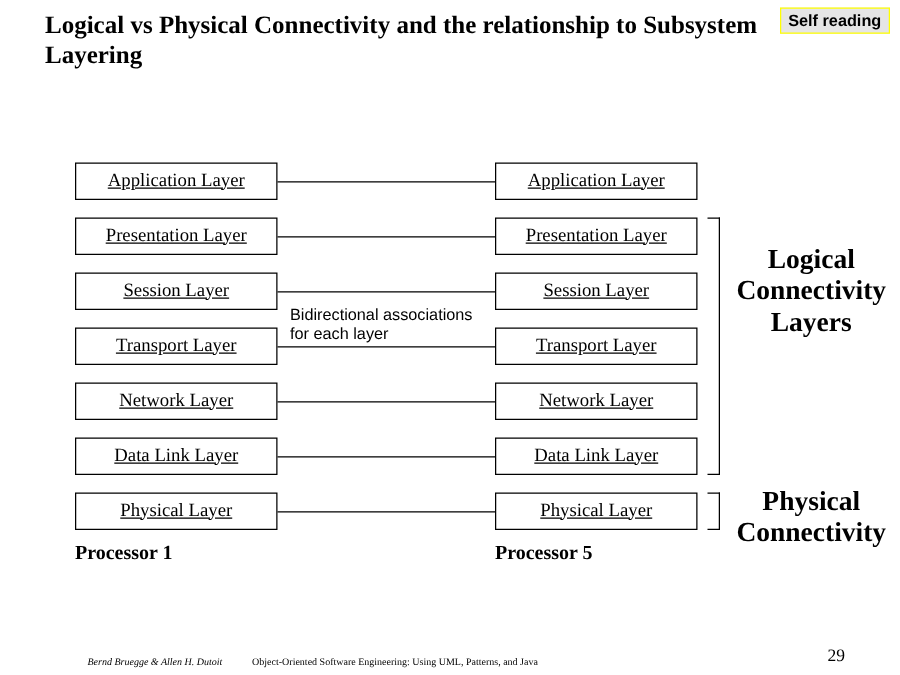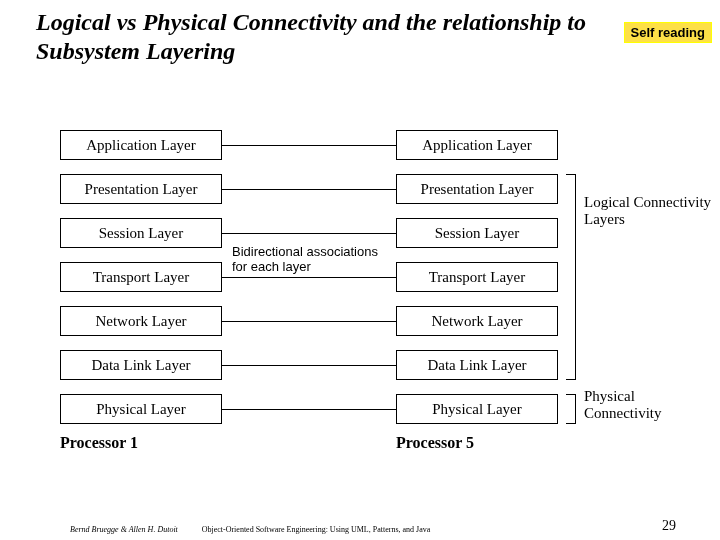--- a/index.html
+++ b/index.html
@@ -6,40 +6,38 @@
   body {
     width: 720px;
     height: 540px;
     background: #fff;
     font-family: "Times New Roman", Times, serif;
     color: #000;
     position: relative;
     overflow: hidden;
   }
   .title {
-    font-style: italic;
     font-weight: bold;
-    font-size: 24px;
+    font-size: 20px;
     padding: 8px 8px 0 36px;
     line-height: 1.22;
     width: 680px;
   }
   .badge {
     position: absolute;
     top: 6px;
     right: 8px;
-    background: #fde047;
+    background: #e5e5e5;
     color: #000;
     font-weight: bold;
     font-size: 13px;
     padding: 2px 6px;
     border: 1px solid #ffff00;
     font-style: normal;
     font-family: Arial, sans-serif;
-    margin-top: 16px;
   }
   .diagram {
     position: absolute;
     top: 130px;
     left: 0;
     width: 720px;
     height: 360px;
   }
   .col {
     position: absolute;
@@ -49,20 +47,21 @@
   .col.right { left: 396px; top: 0; }
   .layer-box {
     border: 1.5px solid #000;
     height: 30px;
     display: flex;
     align-items: center;
     justify-content: center;
     font-size: 15px;
     font-family: "Times New Roman", Times, serif;
     background: #fff;
+    text-decoration: underline;
   }
   .gap { height: 14px; }
   .proc {
     font-weight: bold;
     font-size: 16px;
     margin-top: 10px;
   }
   .midnote {
     position: absolute;
     left: 232px;
@@ -79,24 +78,25 @@
   }
   .bracket {
     position: absolute;
     border-right: 1.5px solid #000;
     border-top: 1.5px solid #000;
     border-bottom: 1.5px solid #000;
     width: 10px;
   }
   .annot {
     position: absolute;
-    font-weight: normal;
-    font-size: 15px;
+    font-weight: bold;
+    font-size: 22px;
     line-height: 1.15;
     width: 130px;
+    text-align: center;
   }
   .foot-left {
     position: absolute;
     bottom: 6px;
     left: 70px;
     font-size: 8px;
     font-family: "Times New Roman", Times, serif;
     font-style: italic;
   }
   .foot-center {

